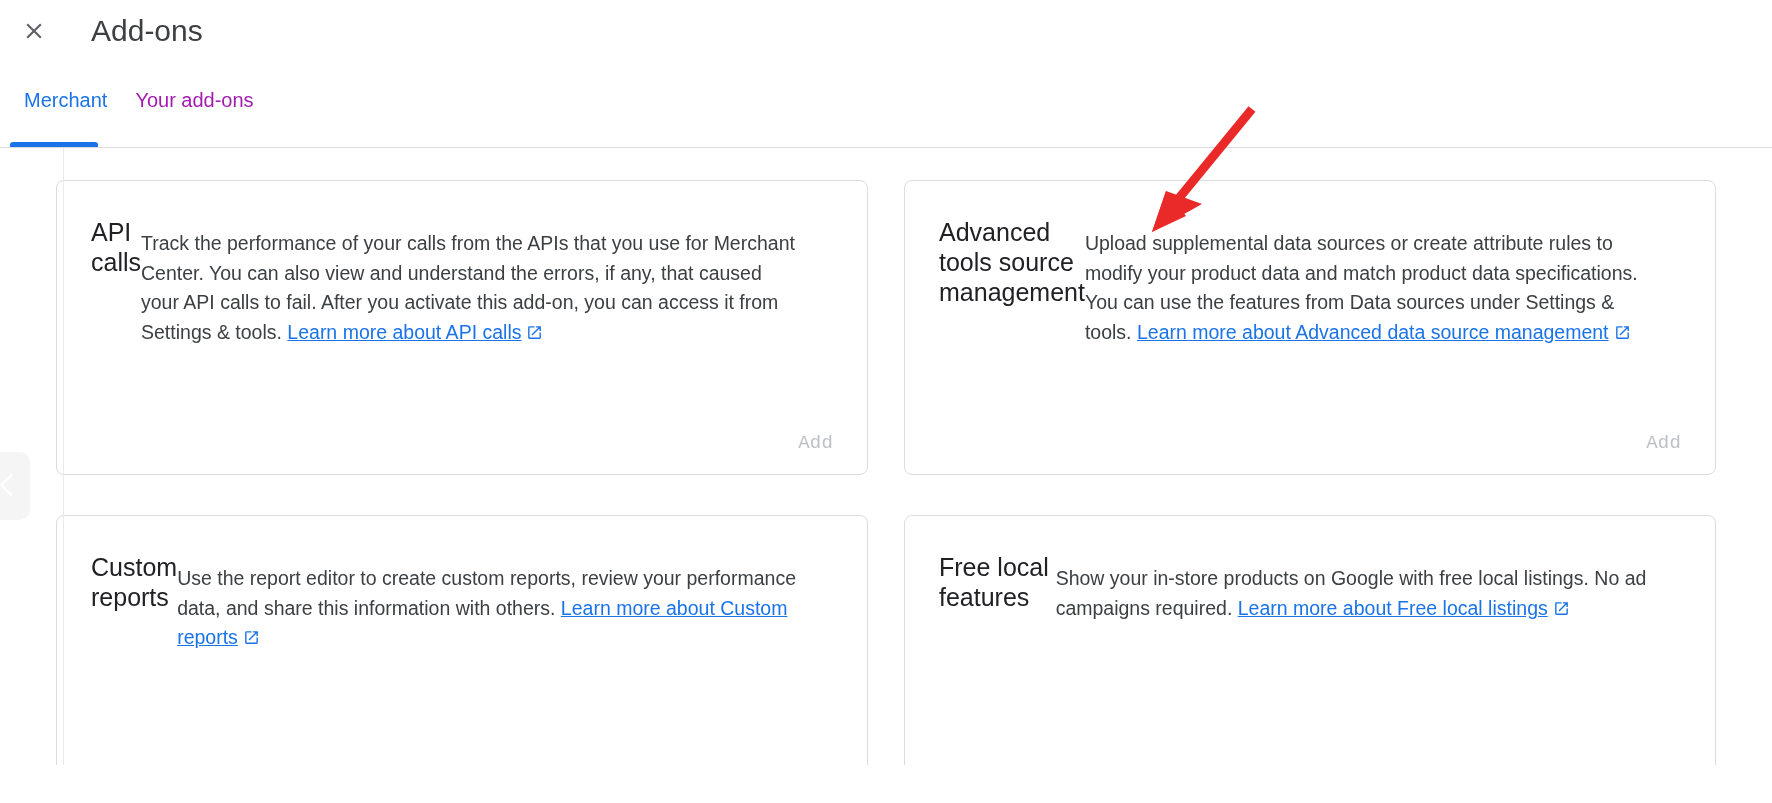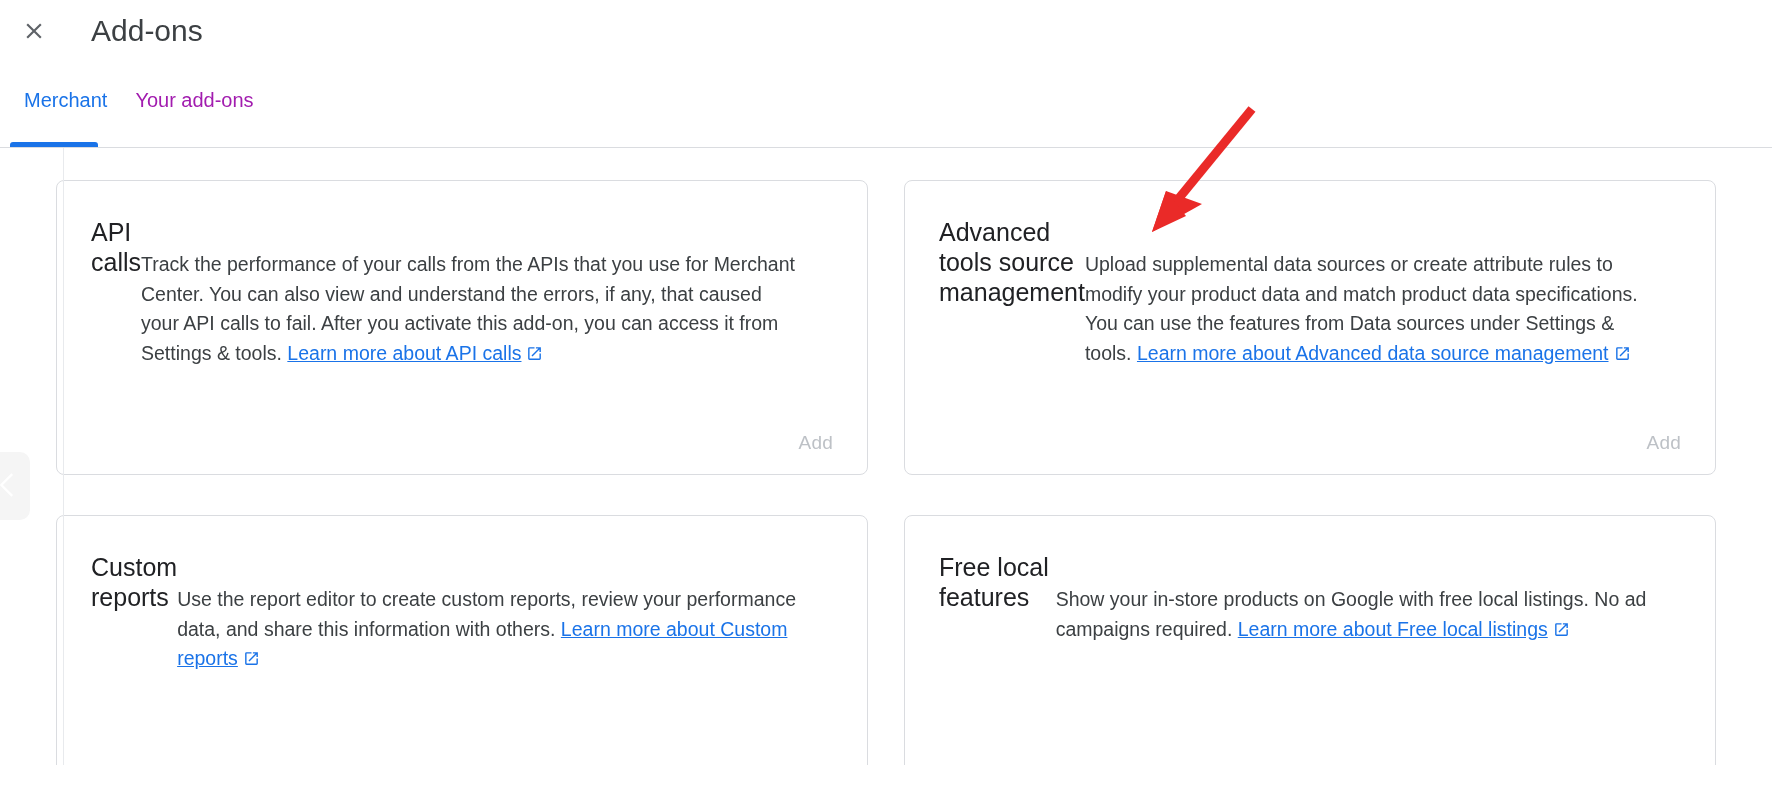--- a/index.html
+++ b/index.html
@@ -109,41 +109,41 @@
     font-size: 25px;
     font-weight: 400;
     color: #202124;
     line-height: 1.2;
     margin: 8px 0 0 0;
   }
   .card-desc {
     font-size: 19.5px;
     line-height: 29.5px;
     color: #3c4043;
-    margin-top: 41px;
+    margin-top: 20px;
   }
   .card-link {
     color: #1a73e8;
     text-decoration: underline;
     cursor: pointer;
   }
   .ext-icon {
     display: inline-block;
     vertical-align: -2px;
     margin-left: 5px;
   }
   .card-actions {
     margin-top: auto;
     padding-top: 26px;
   }
   .add-btn {
     background: transparent;
     border: none;
     padding: 0;
-    font-family: Liberation Sans, sans-serif;
+    font-family: Liberation Mono, monospace;
     font-size: 19px;
     color: #bdc1c6;
     letter-spacing: .2px;
     cursor: pointer;
   }
 
   
   .scroll-left-btn {
     position: absolute;
     left: -38px;

